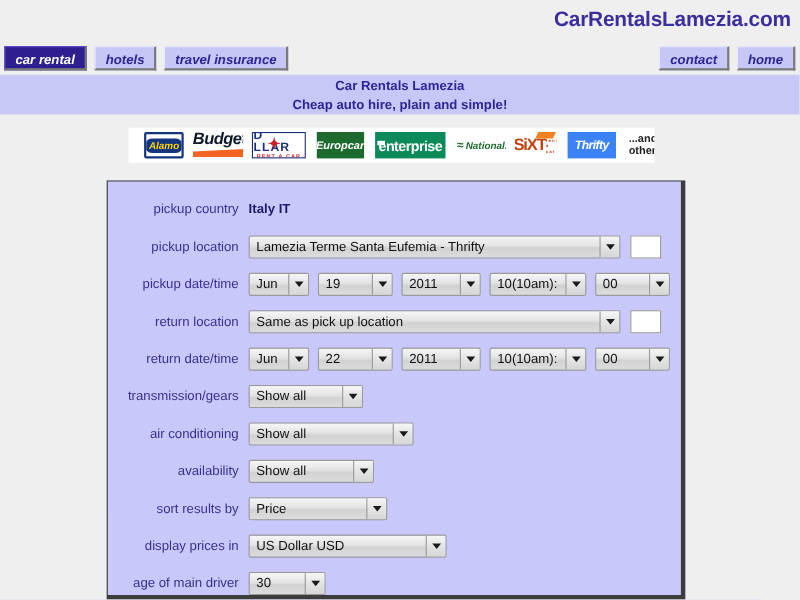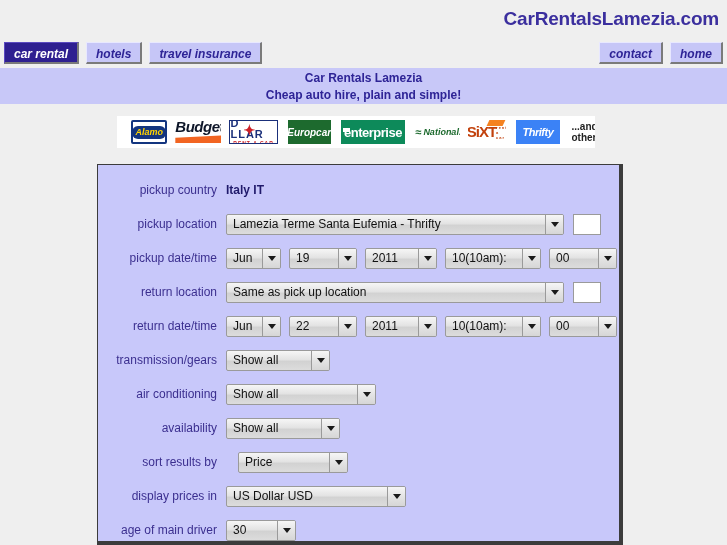--- a/index.html
+++ b/index.html
@@ -261,26 +261,26 @@
     margin-left: 9px;
     padding: 0 2px;
     font-size: 12px;
   }
   .gap { width: 8px; flex: 0 0 8px; }
 
   .w-location { width: 338px; }
   .w-month { width: 55px; }
   .w-day { width: 68px; }
   .w-year { width: 72px; }
-  .w-hour { width: 96px; }
+  .w-hour { width: 88px; }
   .w-min  { width: 68px; }
   .w-trans { width: 104px; }
   .w-aircon { width: 150px; }
   .w-avail { width: 114px; }
-  .w-sort { width: 110px; margin-left: 12px; }
+  .w-sort { width: 126px; }
   .w-currency { width: 180px; }
   .w-age { width: 70px; }
 </style>
 </head>
 <body>
 
 <div id="page">
 
   <div class="site-title">CarRentalsLamezia.com</div>
 

